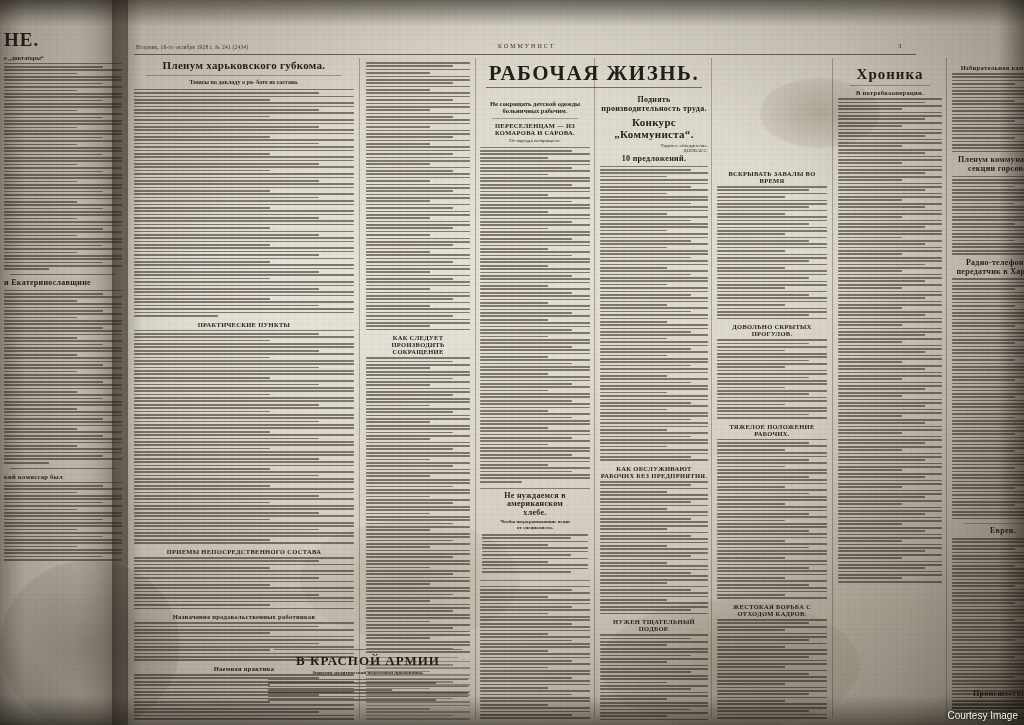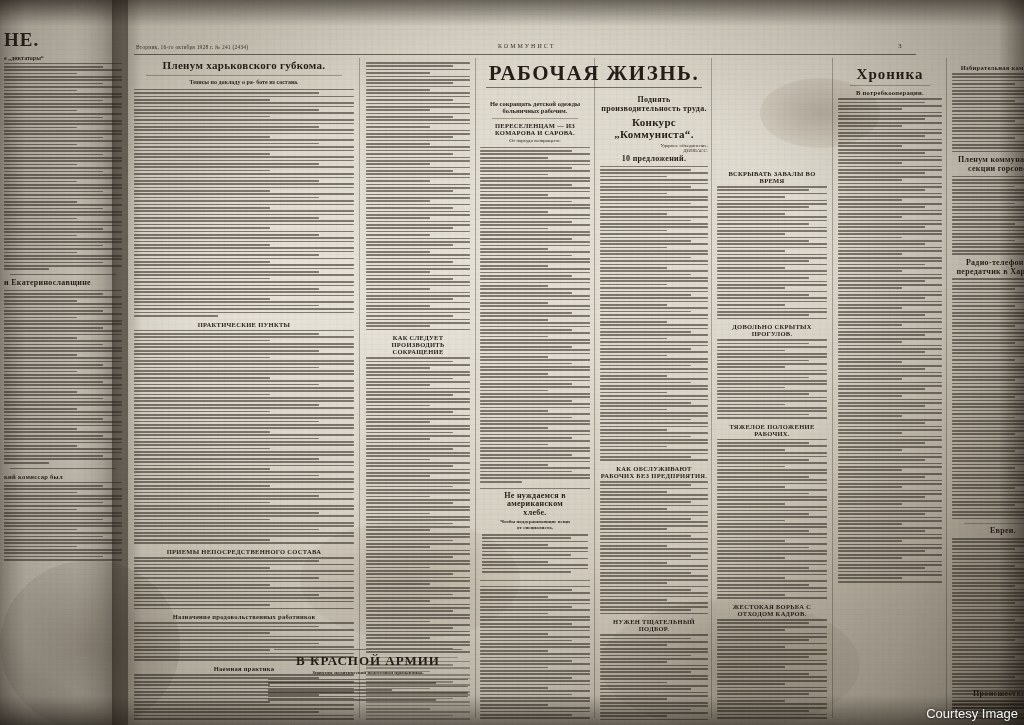--- a/index.html
+++ b/index.html
@@ -163,21 +163,21 @@
     border-bottom: 1px solid rgba(45,38,30,0.5);
     padding: 3px 2px;
     margin: 5px 0;
   }
 
   .courtesy {
     position: absolute;
     right: 6px;
     bottom: 4px;
     font-family: "Liberation Sans", sans-serif;
-    font-size: 13px;
+    font-size: 10px;
     color: #ffffff;
     text-shadow: 0 0 3px rgba(0,0,0,0.8);
     opacity: 0.95;
   }
 
   
   .blot {
     position: absolute;
     border-radius: 50%;
     pointer-events: none;

